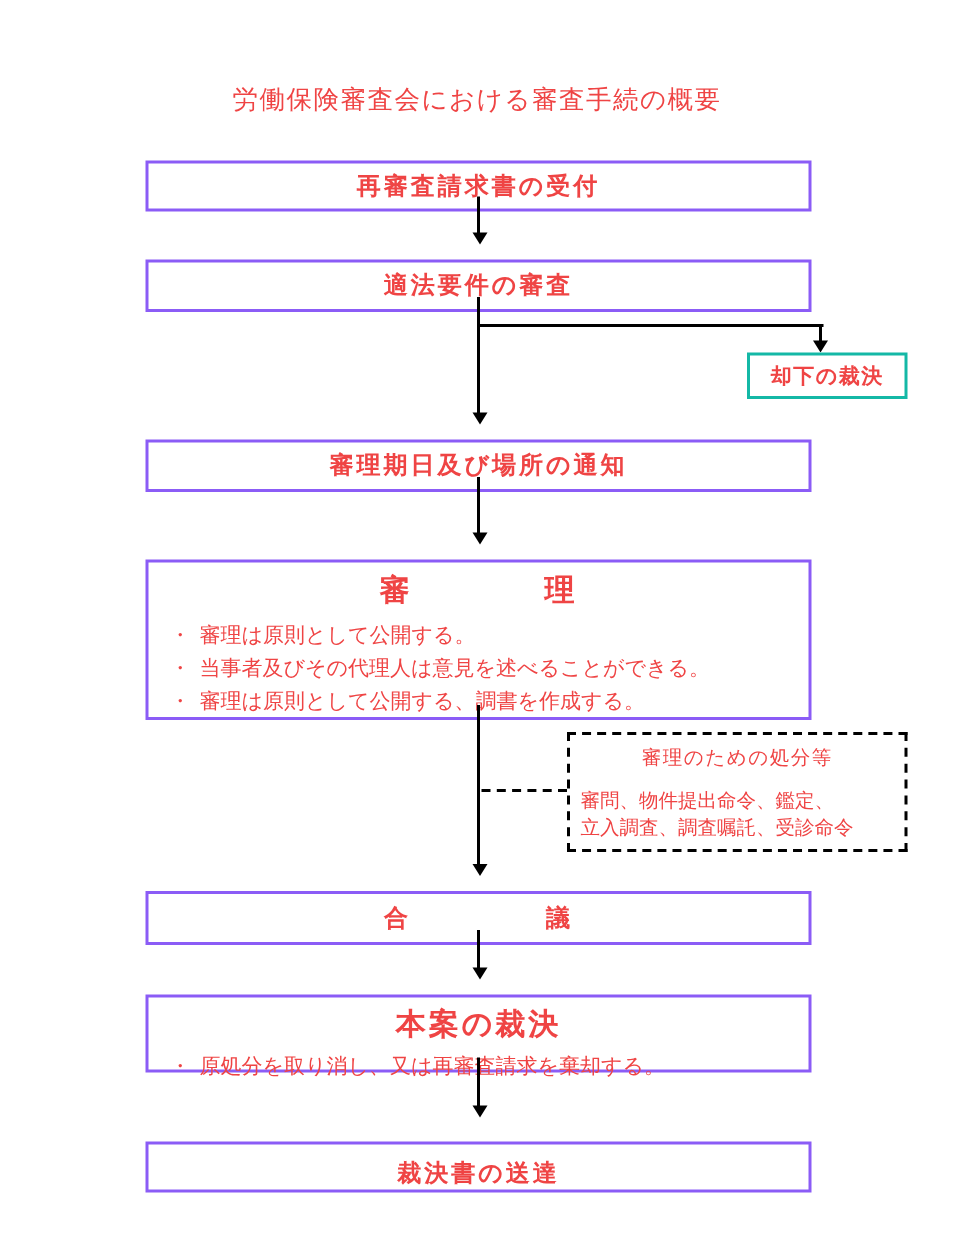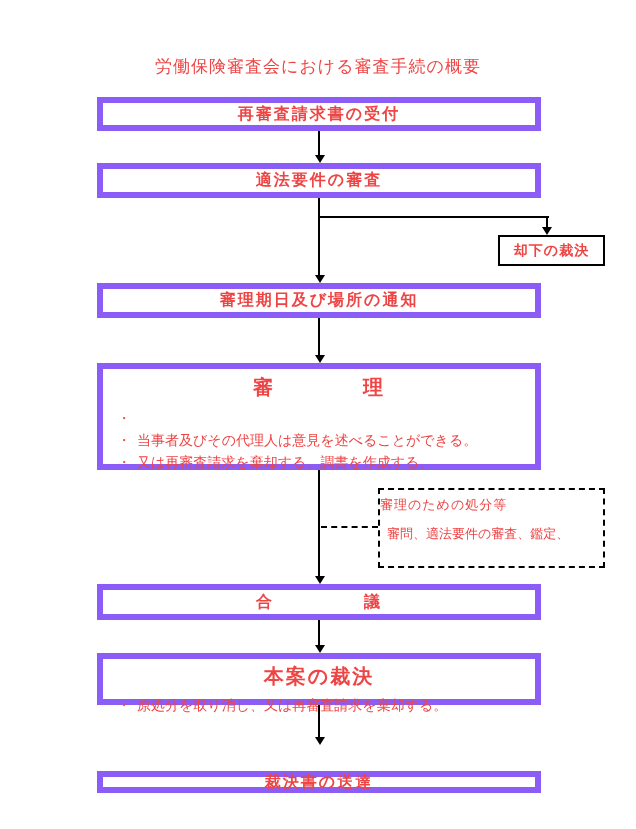--- a/index.html
+++ b/index.html
@@ -6,44 +6,45 @@
   .page {
     position:relative; width:636px; height:829px; background:#ffffff;
     overflow:hidden; color:#ef4444;
   }
   .title {
     position:absolute; top:55px; left:0; width:100%; text-align:center;
     font-family:"Liberation Serif", serif; font-size:17px; letter-spacing:1px;
   }
   .fbox {
     position:absolute; left:97px; width:444px; box-sizing:border-box;
-    border:6px solid #8b5cf6; background:#fff;
+    border:2px solid #8b5cf6; background:#fff;
     font-family:"Liberation Sans", sans-serif;
+    margin-top:10px;
   }
   .fbox-center {
     display:flex; align-items:center; justify-content:center;
     font-weight:bold; font-size:16px; letter-spacing:2px;
   }
   .heading {
     text-align:center; font-weight:bold; font-size:20px; letter-spacing:2px;
     font-family:"Liberation Sans", sans-serif;
   }
   .small-box {
     position:absolute; left:498px; top:235px; width:107px; height:31px;
-    box-sizing:border-box; border:2px solid #000000; background:#fff;
+    box-sizing:border-box; border:2px solid #14b8a6; background:#fff;
     display:flex; align-items:center; justify-content:center;
     font-family:"Liberation Sans", sans-serif; font-weight:bold;
     font-size:14px; letter-spacing:1px;
   }
   .dashed-box {
     position:absolute; left:378px; top:488px; width:227px; height:80px;
     box-sizing:border-box; border:2px dashed #000; background:#fff;
     font-family:"Liberation Serif", serif; font-size:13px;
   }
-  .dashed-box .db-title { margin-top:6px; letter-spacing:1px; }
+  .dashed-box .db-title { text-align:center; margin-top:6px; letter-spacing:1px; }
   .dashed-box .db-body { margin-top:11px; padding-left:7px; line-height:18px; }
   .vline { position:absolute; width:2px; background:#000; }
   .hline { position:absolute; height:2px; background:#000; }
   .dashed-hline { position:absolute; height:0; border-top:2px dashed #000; }
   .arrowhead {
     position:absolute; width:0; height:0;
     border-left:5px solid transparent; border-right:5px solid transparent;
     border-top:8px solid #000;
   }
   .bullet-list {
@@ -91,41 +92,43 @@
   </div>
 
   <div class="vline" style="top:318px; left:318px; height:38px;"></div>
   <div class="arrowhead" style="top:355px; left:315px;"></div>
 
   <div class="fbox hearing-box" style="top:363px; height:107px;">
     <div class="heading">審　　　　理</div>
     <div class="bullet-list">
       <div class="bullet-row">
         <span class="bullet-marker">・</span>
+        <span>審理は原則として公開する。</span>
       </div>
       <div class="bullet-row">
         <span class="bullet-marker">・</span>
         <span>当事者及びその代理人は意見を述べることができる。</span>
       </div>
       <div class="bullet-row">
         <span class="bullet-marker">・</span>
-        <span>又は再審査請求を棄却する、調書を作成する。</span>
+        <span>審理は原則として公開する、調書を作成する。</span>
       </div>
     </div>
   </div>
 
   <div class="vline" style="top:470px; left:318px; height:107px;"></div>
   <div class="arrowhead" style="top:576px; left:315px;"></div>
 
   <div class="dashed-hline" style="top:526px; left:321px; width:57px;"></div>
 
   <div class="dashed-box">
     <div class="db-title">審理のための処分等</div>
     <div class="db-body">
-      <div>審問、適法要件の審査、鑑定、</div>
+      <div>審問、物件提出命令、鑑定、</div>
+      <div>立入調査、調査嘱託、受診命令</div>
     </div>
   </div>
 
   <div class="fbox fbox-center" style="top:584px; height:36px;">
     <span>合　　　　　議</span>
   </div>
 
   <div class="vline" style="top:620px; left:318px; height:26px;"></div>
   <div class="arrowhead" style="top:645px; left:315px;"></div>
 
@@ -135,17 +138,17 @@
       <div class="bullet-row">
         <span class="bullet-marker">・</span>
         <span>原処分を取り消し、又は再審査請求を棄却する。</span>
       </div>
     </div>
   </div>
 
   <div class="vline" style="top:705px; left:318px; height:33px;"></div>
   <div class="arrowhead" style="top:737px; left:315px;"></div>
 
-  <div class="fbox fbox-center" style="top:771px; height:22px;">
+  <div class="fbox fbox-center" style="top:751px; height:34px;align-items:flex-end;">
     <span>裁決書の送達</span>
   </div>
 
 </div>
 
 </body></html>

